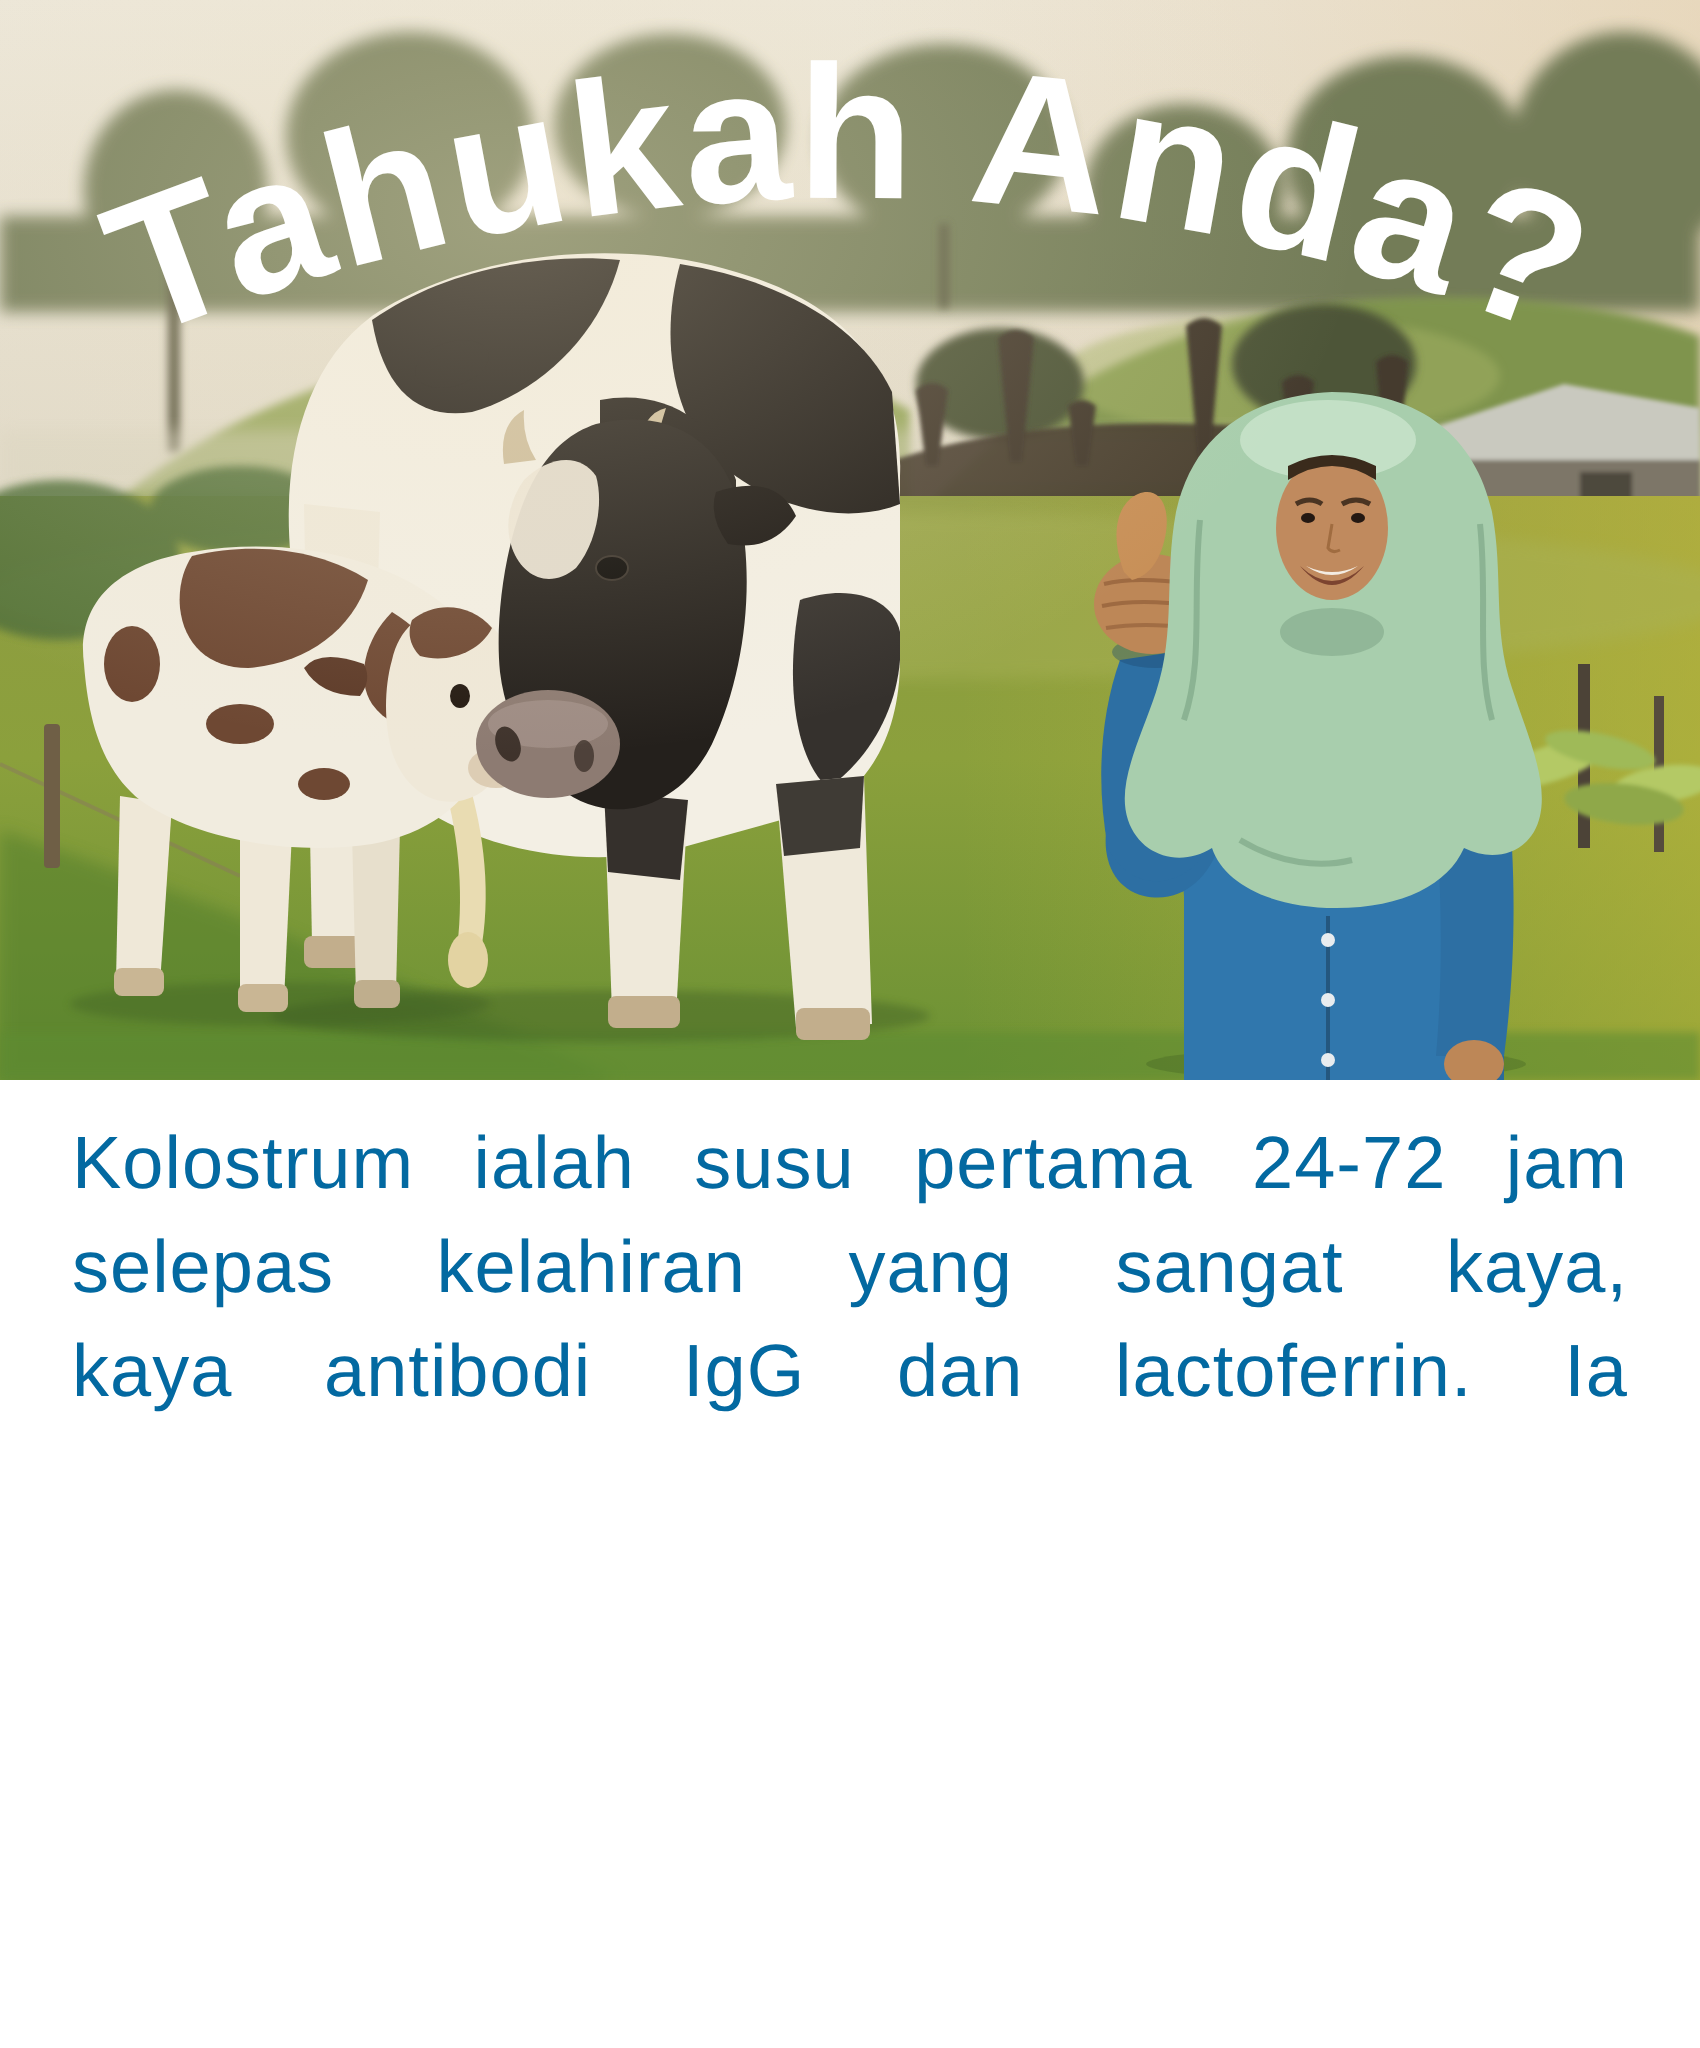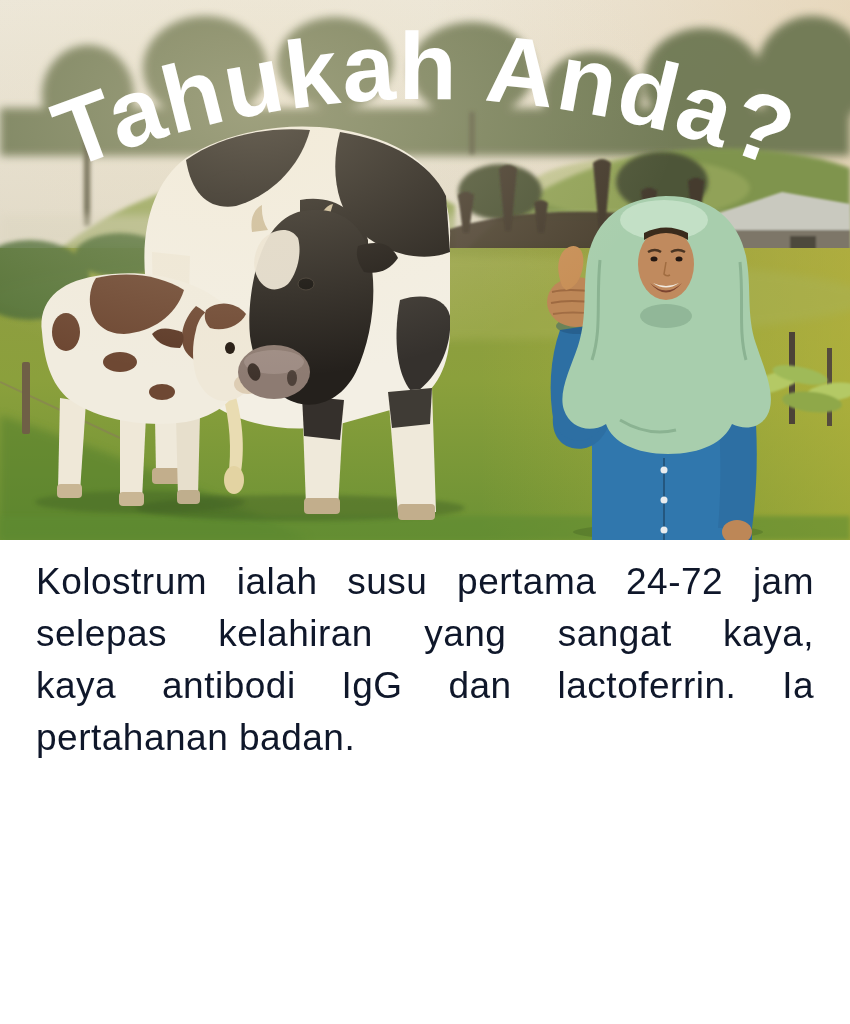--- a/index.html
+++ b/index.html
@@ -2,21 +2,21 @@
 <html><head>
 <meta charset="utf-8">
 <style>
   html,body{margin:0;padding:0;background:#fff;}
   .poster{position:relative;width:850px;height:1024px;background:#ffffff;overflow:hidden;
           font-family:"Liberation Sans",sans-serif;}
   .photo{position:absolute;top:0;left:0;width:850px;height:540px;}
   .photo svg{display:block;}
   .article{position:absolute;top:540px;left:0;width:850px;height:484px;
            box-sizing:border-box;padding:16px 36px 0 36px;background:#ffffff;}
-  .line{font-size:37px;line-height:52px;color:#0f172a;letter-spacing:.5px;
+  .line{font-size:37px;line-height:52px;color:#0369a1;letter-spacing:.5px;
         text-align:justify;text-align-last:justify;white-space:normal;}
   .line.last{text-align-last:left;}
   .arc-title{font-family:"Liberation Sans",sans-serif;font-weight:bold;
              font-size:95px;letter-spacing:2px;fill:#ffffff;}
 </style>
 </head>
 <body>
 
 <div class="poster">
 
@@ -238,16 +238,15 @@
       <text class="arc-title" text-anchor="middle">
         <textPath href="#titleArc" startOffset="50%">Tahukah Anda?</textPath>
       </text>
     </svg>
   </div>
 
   <div class="article">
     <div class="line">Kolostrum ialah susu pertama 24-72 jam</div>
     <div class="line">selepas kelahiran yang sangat kaya,</div>
     <div class="line">kaya antibodi IgG dan lactoferrin. Ia</div>
-    <div class="line last">pertahanan badan.</div>
   </div>
 
 </div>
 
 </body></html>

